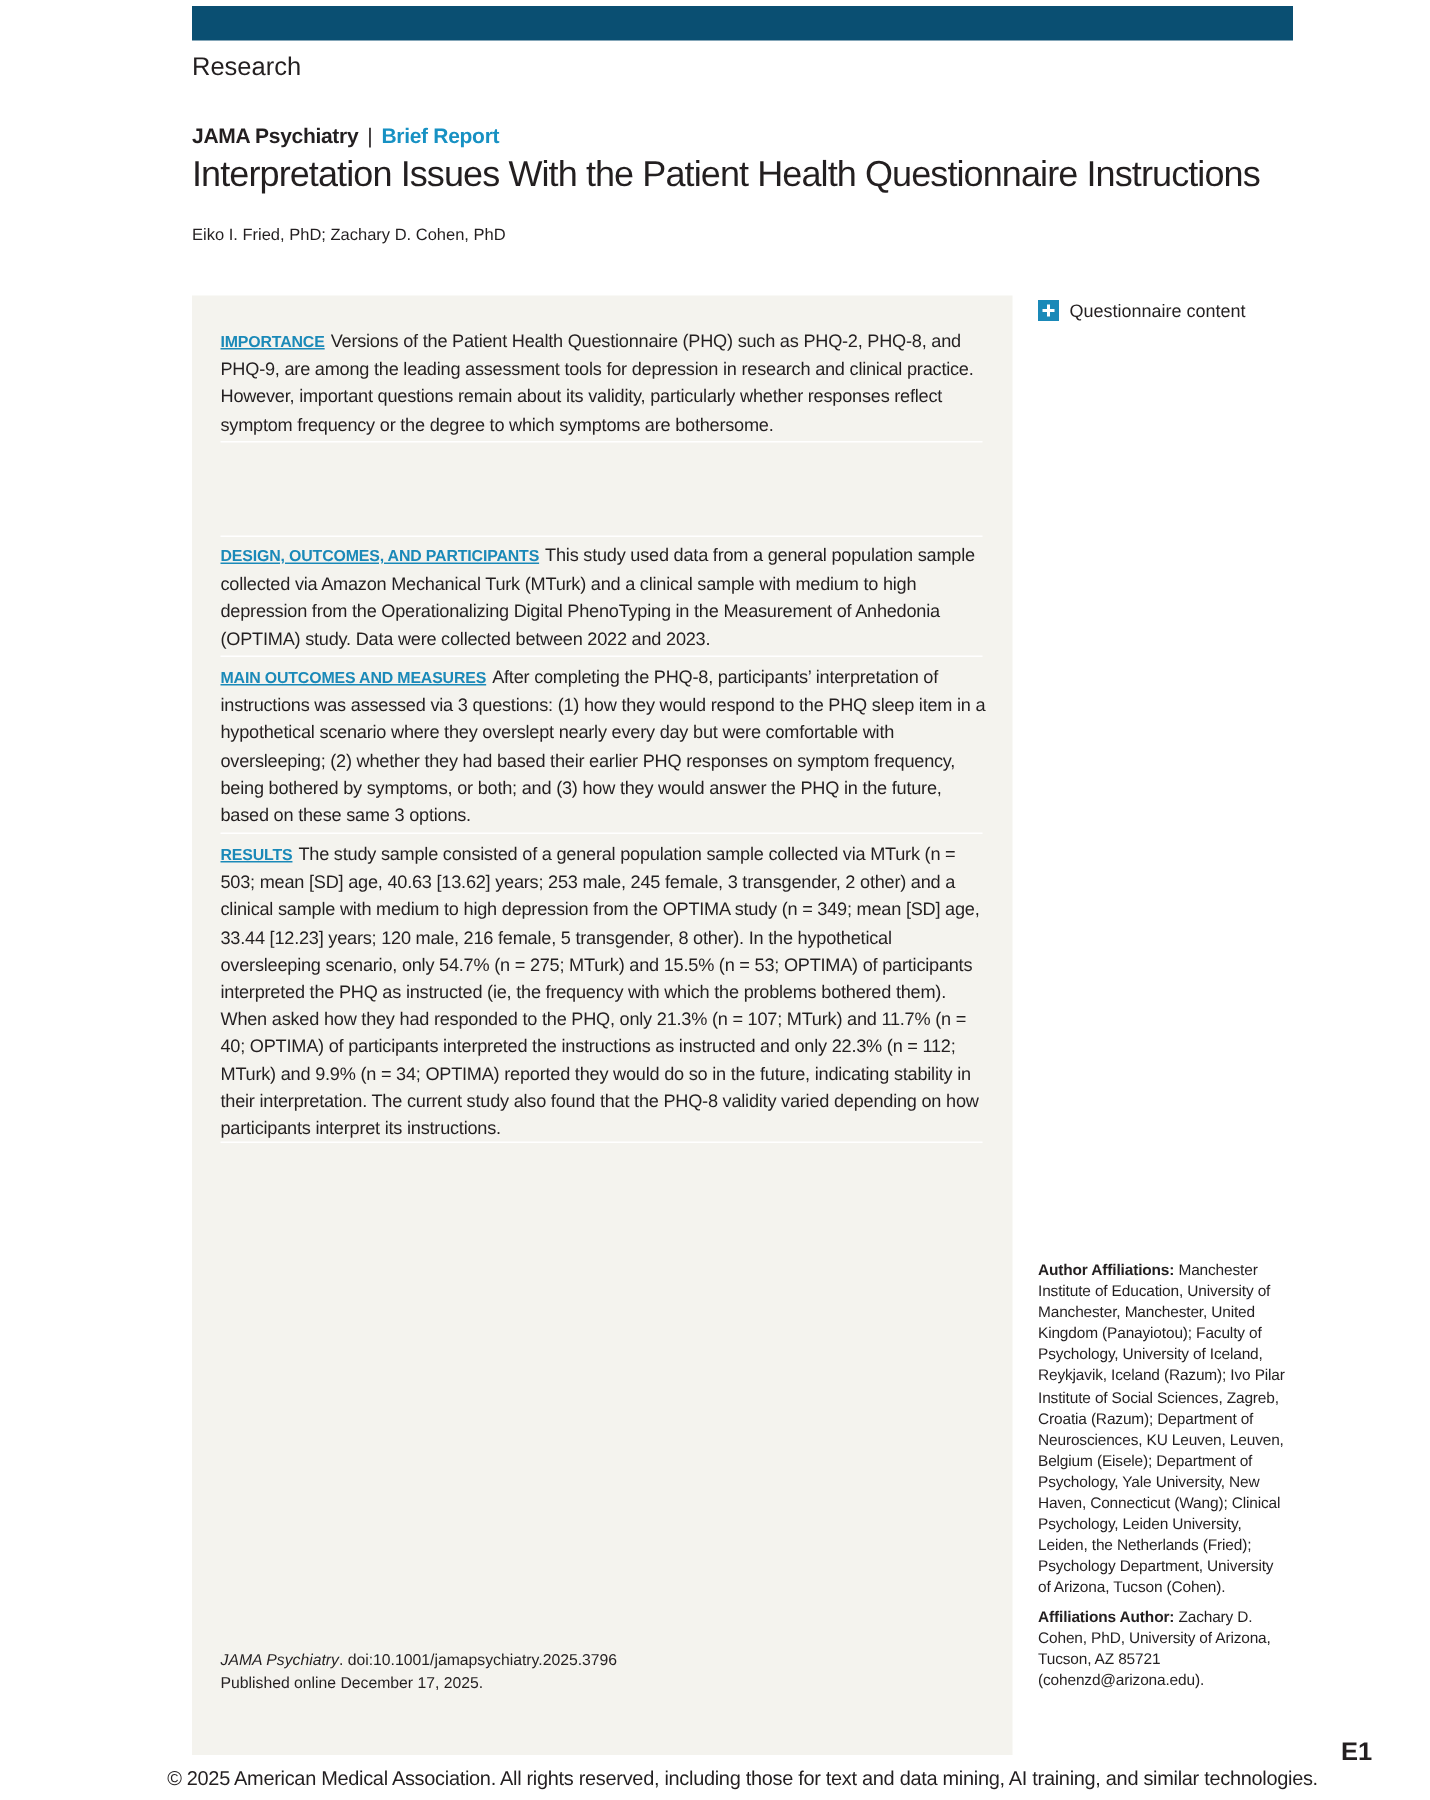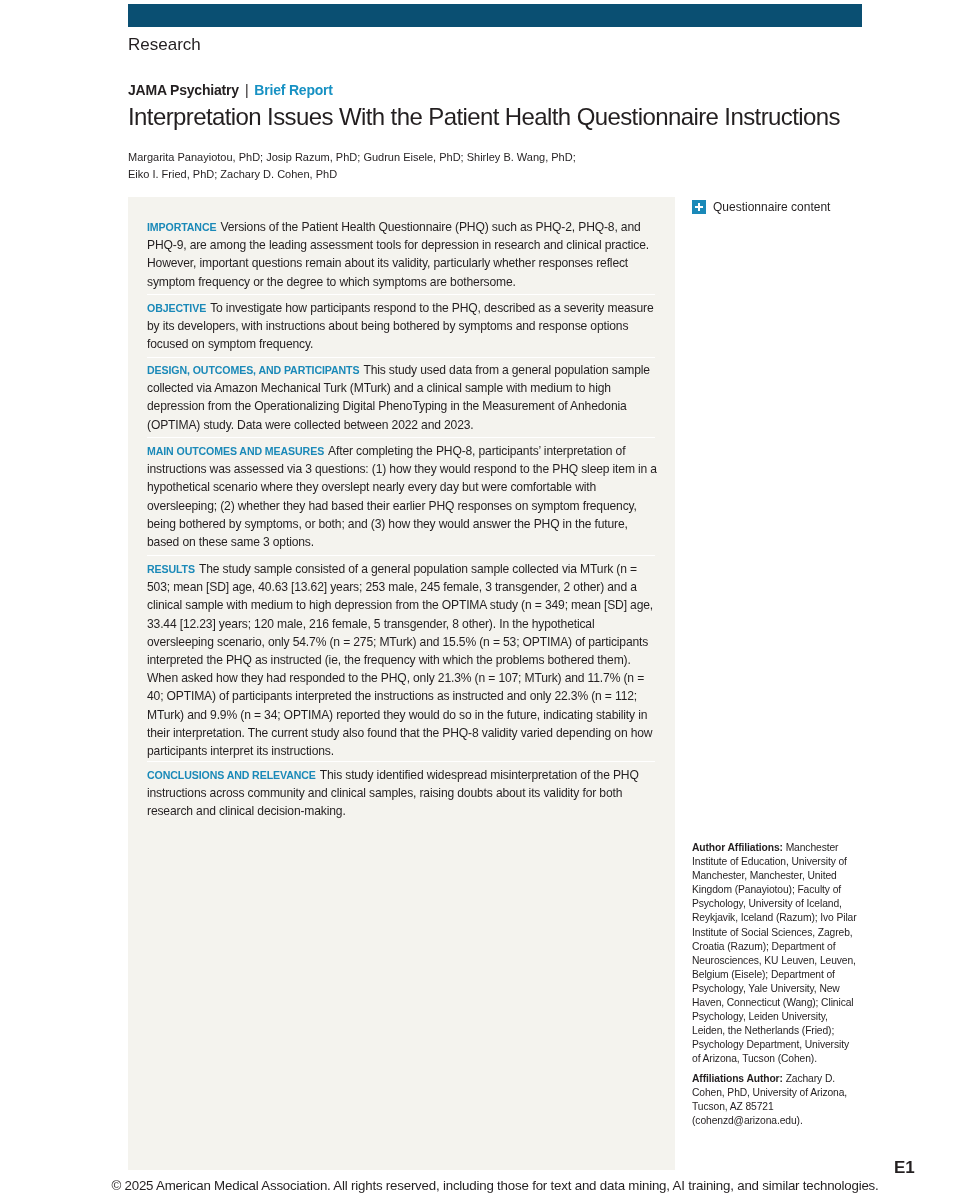--- a/index.html
+++ b/index.html
@@ -36,20 +36,21 @@
     background: #f4f3ee;
   }
   .abs-section {
     position: absolute; left: 19px; width: 510px;
     font-size: 12.1px; line-height: 18.2px; color: #231f20;
     letter-spacing: -0.15px;
   }
   .abs-section .head {
     color: #1a89b8; font-weight: bold; font-size: 10.6px; letter-spacing: -0.1px;
     margin-right: 4px;
+    text-decoration: underline;
   }
   .divider {
     position: absolute; left: 19px; width: 508px; height: 1px; background: #ffffff;
   }
   .citation {
     position: absolute; left: 19px; top: 903px;
     font-size: 10.5px; line-height: 15px; color: #231f20;
   }
   .citation i { font-style: italic; }
   .supp {
@@ -86,54 +87,51 @@
 <div class="topbar"></div>
 <div class="section-label">Research</div>
 
 <div class="journal-line">
   <span>JAMA Psychiatry</span><span class="sep">|</span><span class="type">Brief Report</span>
 </div>
 
 <h1 class="title">Interpretation Issues With the Patient Health Questionnaire Instructions</h1>
 
 <div class="authors">
-  <div>Margarita Panayiotou, PhD; Josip Razum, PhD; Gudrun Eisele, PhD; Shirley B. Wang, PhD;</div>
   <div>Eiko I. Fried, PhD; Zachary D. Cohen, PhD</div>
 </div>
 
 <div class="abstract-box">
   <div class="abs-section" style="top:21px">
     <span class="head">IMPORTANCE</span><span>Versions of the Patient Health Questionnaire (PHQ) such as PHQ-2, PHQ-8, and PHQ-9, are among the leading assessment tools for depression in research and clinical practice. However, important questions remain about its validity, particularly whether responses reflect symptom frequency or the degree to which symptoms are bothersome.</span>
   </div>
   <div class="divider" style="top:97px"></div>
 
-  <div class="abs-section" style="top:102px">
-    <span class="head">OBJECTIVE</span><span>To investigate how participants respond to the PHQ, described as a severity measure by its developers, with instructions about being bothered by symptoms and response options focused on symptom frequency.</span>
-  </div>
   <div class="divider" style="top:160px"></div>
 
   <div class="abs-section" style="top:164px">
     <span class="head">DESIGN, OUTCOMES, AND PARTICIPANTS</span><span>This study used data from a general population sample collected via Amazon Mechanical Turk (MTurk) and a clinical sample with medium to high depression from the Operationalizing Digital PhenoTyping in the Measurement of Anhedonia (OPTIMA) study. Data were collected between 2022 and 2023.</span>
   </div>
   <div class="divider" style="top:240px"></div>
 
   <div class="abs-section" style="top:245px">
     <span class="head">MAIN OUTCOMES AND MEASURES</span><span>After completing the PHQ-8, participants’ interpretation of instructions was assessed via 3 questions: (1) how they would respond to the PHQ sleep item in a hypothetical scenario where they overslept nearly every day but were comfortable with oversleeping; (2) whether they had based their earlier PHQ responses on symptom frequency, being bothered by symptoms, or both; and (3) how they would answer the PHQ in the future, based on these same 3 options.</span>
   </div>
   <div class="divider" style="top:358px"></div>
 
   <div class="abs-section" style="top:363px">
     <span class="head">RESULTS</span><span>The study sample consisted of a general population sample collected via MTurk (n = 503; mean [SD] age, 40.63 [13.62] years; 253 male, 245 female, 3 transgender, 2 other) and a clinical sample with medium to high depression from the OPTIMA study (n = 349; mean [SD] age, 33.44 [12.23] years; 120 male, 216 female, 5 transgender, 8 other). In the hypothetical oversleeping scenario, only 54.7% (n = 275; MTurk) and 15.5% (n = 53; OPTIMA) of participants interpreted the PHQ as instructed (ie, the frequency with which the problems bothered them). When asked how they had responded to the PHQ, only 21.3% (n = 107; MTurk) and 11.7% (n = 40; OPTIMA) of participants interpreted the instructions as instructed and only 22.3% (n = 112; MTurk) and 9.9% (n = 34; OPTIMA) reported they would do so in the future, indicating stability in their interpretation. The current study also found that the PHQ-8 validity varied depending on how participants interpret its instructions.</span>
   </div>
   <div class="divider" style="top:564px"></div>
 
-  <div class="abs-section" style="top:569px">
-    <span class="head">CONCLUSIONS AND RELEVANCE</span><span>This study identified widespread misinterpretation of the PHQ instructions across community and clinical samples, raising doubts about its validity for both research and clinical decision-making.</span>
+
+  <div class="citation">
+    <div><i>JAMA Psychiatry</i><span>. doi:10.1001/jamapsychiatry.2025.3796</span></div>
+    <div>Published online December 17, 2025.</div>
   </div>
-
 </div>
 
 <div class="supp">
   <span class="plus-icon"></span>
   <span>Questionnaire content</span>
 </div>
 
 <div class="affil" style="top:841px">
   <b>Author Affiliations:</b> <span>Manchester Institute of Education, University of Manchester, Manchester, United Kingdom (Panayiotou); Faculty of Psychology, University of Iceland, Reykjavik, Iceland (Razum); Ivo Pilar Institute of Social Sciences, Zagreb, Croatia (Razum); Department of Neurosciences, KU Leuven, Leuven, Belgium (Eisele); Department of Psychology, Yale University, New Haven, Connecticut (Wang); Clinical Psychology, Leiden University, Leiden, the Netherlands (Fried); Psychology Department, University of Arizona, Tucson (Cohen).</span>
 </div>

